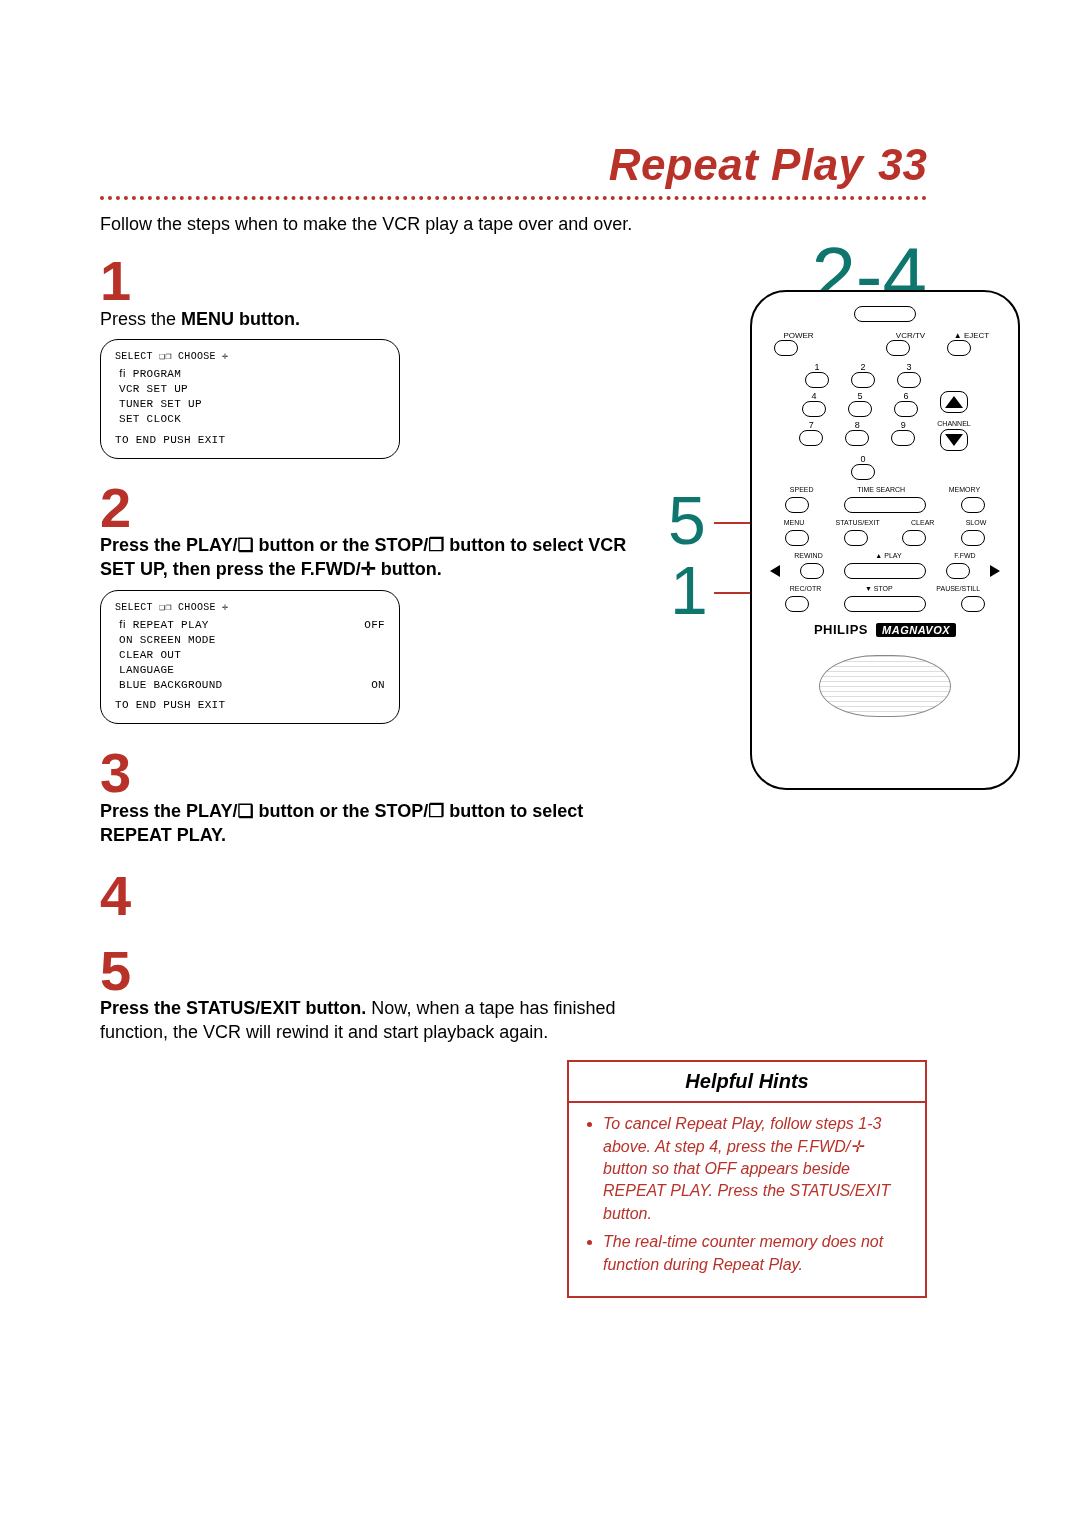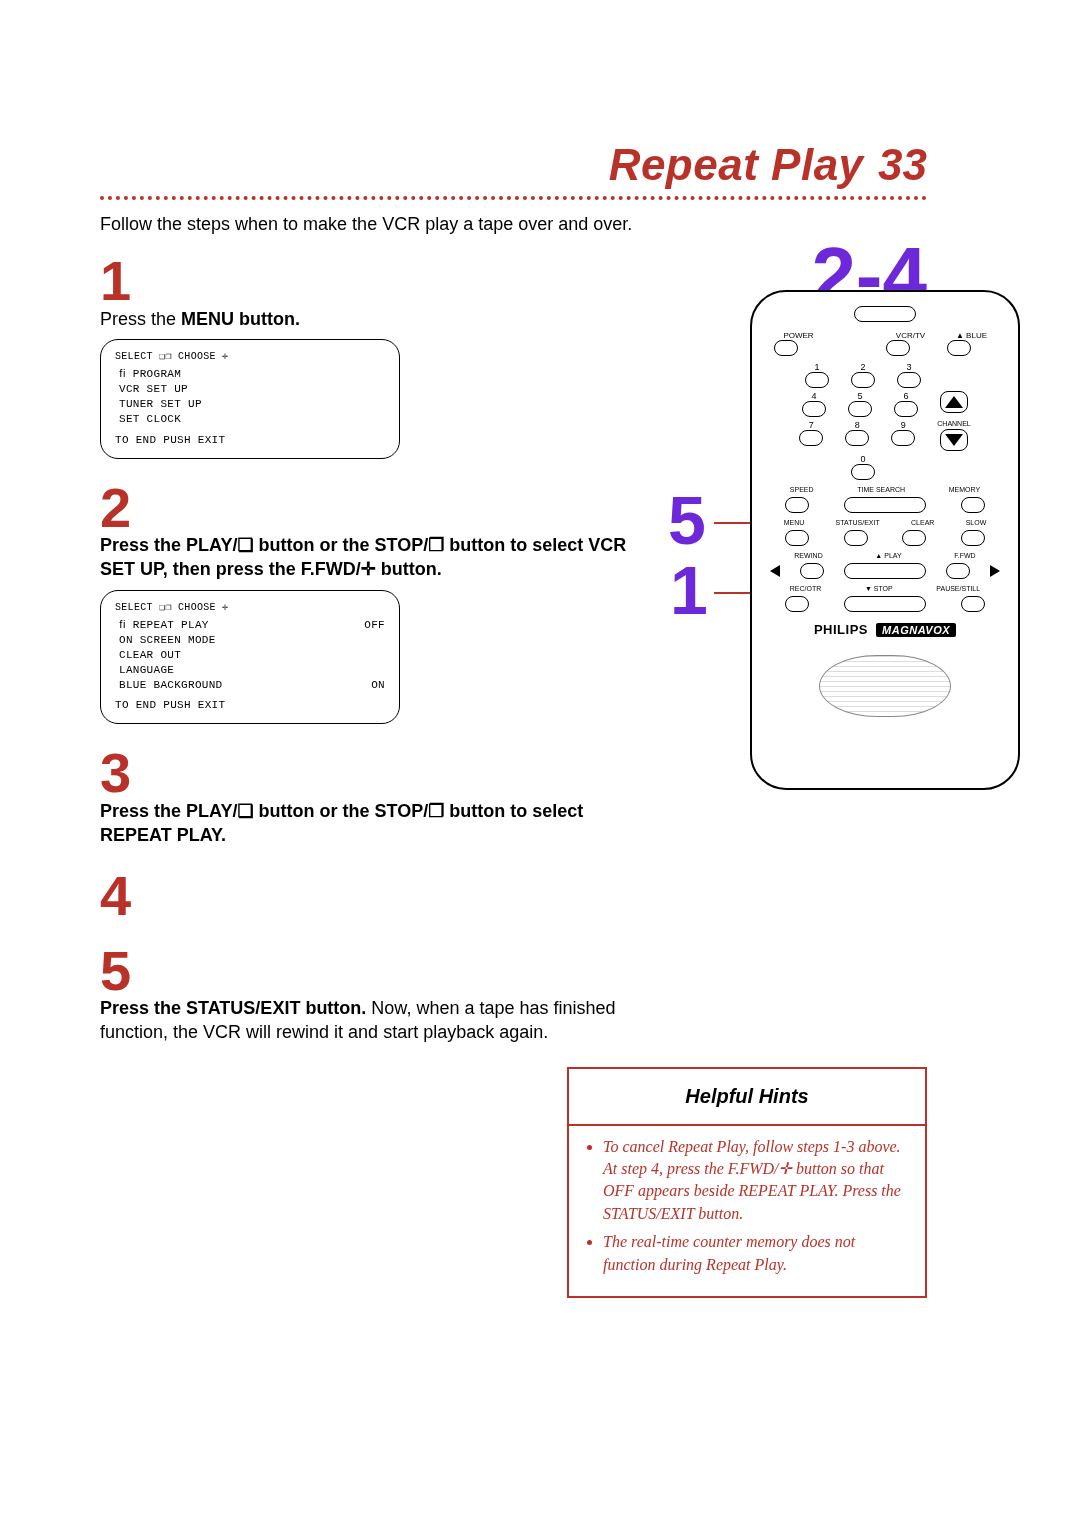--- a/index.html
+++ b/index.html
@@ -93,22 +93,22 @@
   .screen-items {
     margin: 2px 0 2px 4px;
   }
   .screen-row { display: flex; justify-content: space-between; }
   .screen-footer { margin-top: 6px; }
 
   
   .big-num {
     position: absolute;
     font-size: 80px;
-    font-weight: bold;
-    color: #6d28d9;
+    font-weight: normal;
+    color: #0f766e;
     line-height: 1;
   }
   .big-24 { top: -20px; right: 0; }
   .big-5  { top: 230px; left: 28px; font-size: 68px; }
   .big-1  { top: 300px; left: 30px; font-size: 68px; }
 
   .callout-line {
     position: absolute;
     background: #b8322a;
     height: 2px;
@@ -234,32 +234,32 @@
     bottom: 230px;
     width: 360px;
     border: 2px solid #b8322a;
     box-sizing: border-box;
   }
   .hints-title {
     text-align: center;
     font-style: italic;
     font-weight: bold;
     font-size: 20px;
-    padding: 16px 6px;
+    padding: 8px 6px;
     border-bottom: 2px solid #b8322a;
   }
   .hints-body {
     padding: 10px 14px 14px 18px;
     font-style: italic;
     font-size: 16px;
     color: #b8322a;
     line-height: 1.4;
   }
   .hints-body ul { margin: 0; padding-left: 16px; }
-  .hints-body li { margin-bottom: 6px; font-family: Liberation Serif, serif; }
+  .hints-body li { margin-bottom: 6px; }
 </style>
 </head>
 <body>
 
 <div class="page">
 
   <div class="title-row">
     <span class="title-text">Repeat Play</span>
     <span class="page-num">33</span>
   </div>
@@ -355,21 +355,21 @@
             <div style="text-align:center">
                 <div class="btn-lbl">POWER</div>
                 <div class="btn-o"></div>
               </div>
             <div style="width:40px"></div>
             <div style="text-align:center">
                 <div class="btn-lbl">VCR/TV</div>
                 <div class="btn-o"></div>
               </div>
             <div style="text-align:center">
-                <div class="btn-lbl">▲ BLUE</div>
+                <div class="btn-lbl">▲ EJECT</div>
                 <div class="btn-o"></div>
               </div>
           </div>
 
           <div class="num-row" style="margin-top:6px">
             <div class="num-cell">
                 <span>1</span>
                 <div class="btn-o"></div>
               </div>
             <div class="num-cell">

